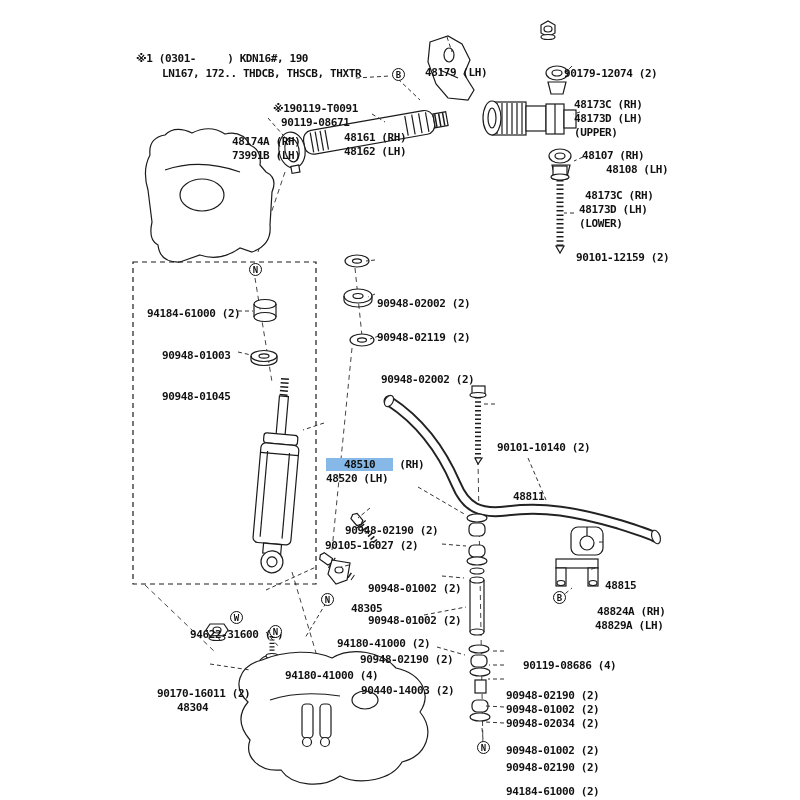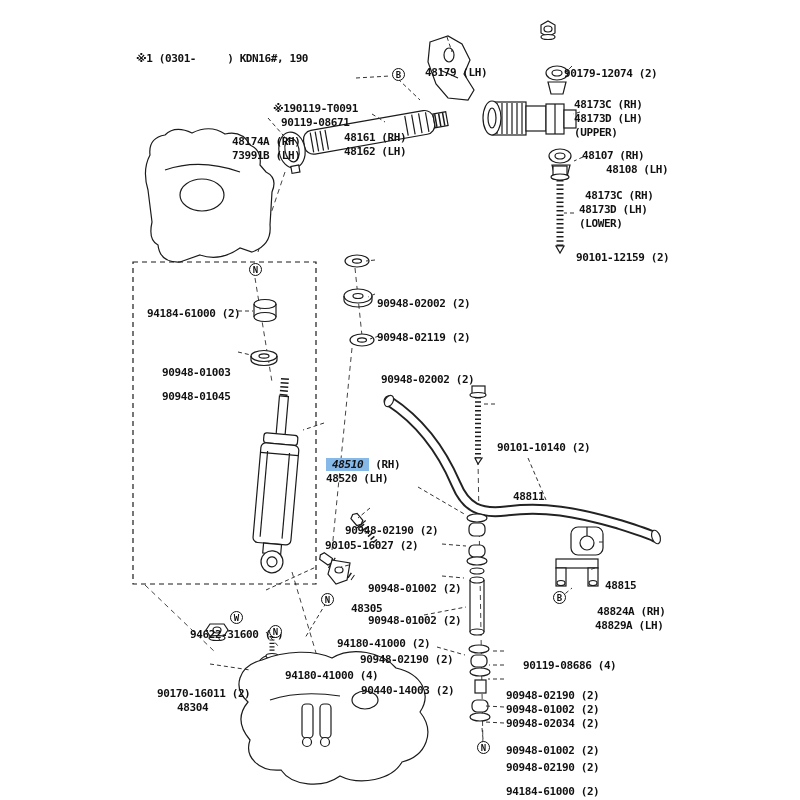--- a/index.html
+++ b/index.html
@@ -3,21 +3,21 @@
 <meta charset="utf-8">
 <style>
   html,body{margin:0;padding:0;background:#fff;}
   #stage{position:relative;width:800px;height:800px;overflow:hidden;
          font-family:"DejaVu Sans Mono","DejaVu Sans",monospace;
          font-weight:bold;font-size:11px;color:#111;background:#fff;}
   #stage svg{position:absolute;left:0;top:0;}
   .lbl{position:absolute;white-space:pre;letter-spacing:-0.4px;line-height:13px;margin-top:44px;}
   .badge{position:absolute;width:13px;height:13px;border:1.5px solid #111;border-radius:50%;
          font-size:9px;line-height:12px;text-align:center;background:#fff;box-sizing:border-box;}
-  .hl{padding:0 6px;font-style:italic;}
+  .hl{padding:0 18px;}
 </style>
 </head>
 <body>
 
 <div id="stage">
 
 <svg width="800" height="800" viewBox="0 0 800 800">
 
   <g stroke="#444" stroke-width="1" fill="none" stroke-dasharray="5 4">
     <line x1="478" y1="460" x2="483" y2="748"></line>
@@ -265,20 +265,21 @@
     <line x1="504" y1="651" x2="491" y2="651"></line>
     <line x1="504" y1="665" x2="489" y2="665"></line>
     <line x1="504" y1="679" x2="488" y2="679"></line>
     <line x1="504" y1="707" x2="486" y2="706"></line>
     <line x1="504" y1="723" x2="485" y2="722"></line>
     <line x1="483" y1="739" x2="482" y2="728"></line>
   </g>
 </svg>
 
 <div class="lbl" style="left:136px;top:8px">※1 (0301-     ) KDN16#, 190</div>
+<div class="lbl" style="left:162px;top:23px">LN167, 172.. THDCB, THSCB, THXTR</div>
 
 <div class="lbl" style="left:425px;top:22px">48179 (LH)</div>
 <div class="lbl" style="left:564px;top:23px">90179-12074 (2)</div>
 <div class="lbl" style="left:273px;top:58px">※190119-T0091</div>
 <div class="lbl" style="left:281px;top:72px">90119-08671</div>
 <div class="lbl" style="left:574px;top:54px">48173C (RH)</div>
 <div class="lbl" style="left:574px;top:68px">48173D (LH)</div>
 <div class="lbl" style="left:574px;top:82px">(UPPER)</div>
 <div class="lbl" style="left:232px;top:91px">48174A (RH)</div>
 <div class="lbl" style="left:232px;top:105px">73991B (LH)</div>
@@ -287,21 +288,21 @@
 <div class="lbl" style="left:582px;top:105px">48107 (RH)</div>
 <div class="lbl" style="left:606px;top:119px">48108 (LH)</div>
 <div class="lbl" style="left:585px;top:145px">48173C (RH)</div>
 <div class="lbl" style="left:579px;top:159px">48173D (LH)</div>
 <div class="lbl" style="left:579px;top:173px">(LOWER)</div>
 <div class="lbl" style="left:576px;top:207px">90101-12159 (2)</div>
 
 <div class="lbl" style="left:147px;top:263px">94184-61000 (2)</div>
 <div class="lbl" style="left:377px;top:253px">90948-02002 (2)</div>
 <div class="lbl" style="left:377px;top:287px">90948-02119 (2)</div>
-<div class="lbl" style="left:162px;top:322px">90948-01003</div>
+<div class="lbl" style="left:162px;top:305px">90948-01003</div>
 <div class="lbl" style="left:381px;top:329px">90948-02002 (2)</div>
 <div class="lbl" style="left:162px;top:346px">90948-01045</div>
 <div class="lbl" style="left:497px;top:397px">90101-10140 (2)</div>
 
 <div class="lbl" style="left:326px;top:414px"><span class="hl" style="background: rgb(134, 185, 232);">48510</span><span> (RH)</span></div>
 <div class="lbl" style="left:326px;top:428px">48520 (LH)</div>
 <div class="lbl" style="left:513px;top:446px">48811</div>
 <div class="lbl" style="left:345px;top:480px">90948-02190 (2)</div>
 <div class="lbl" style="left:325px;top:495px">90105-16027 (2)</div>
 <div class="lbl" style="left:368px;top:538px">90948-01002 (2)</div>

